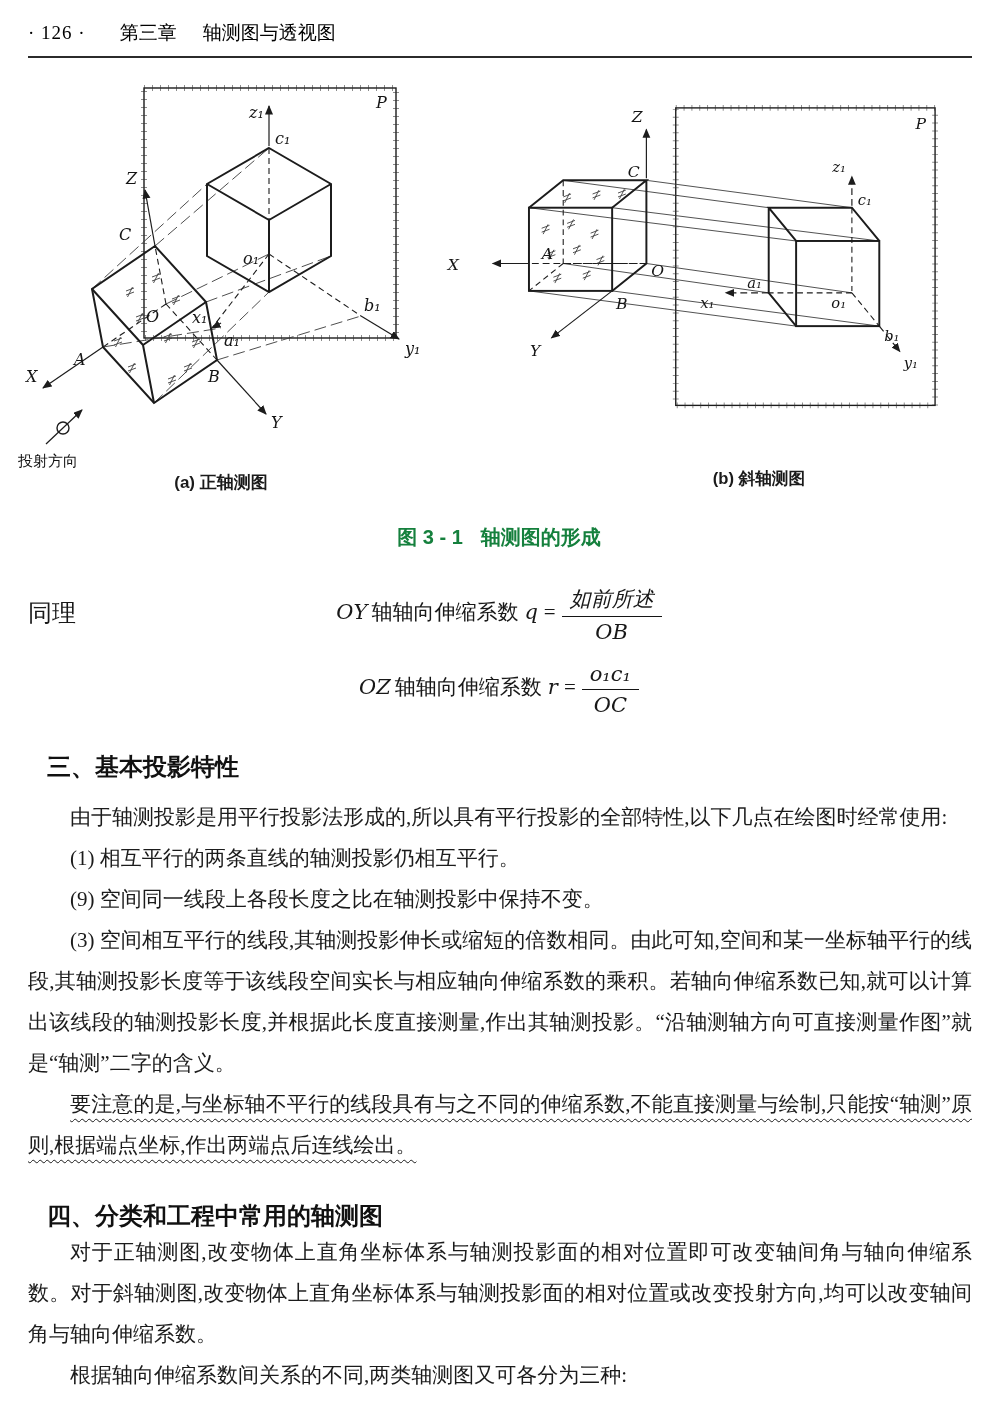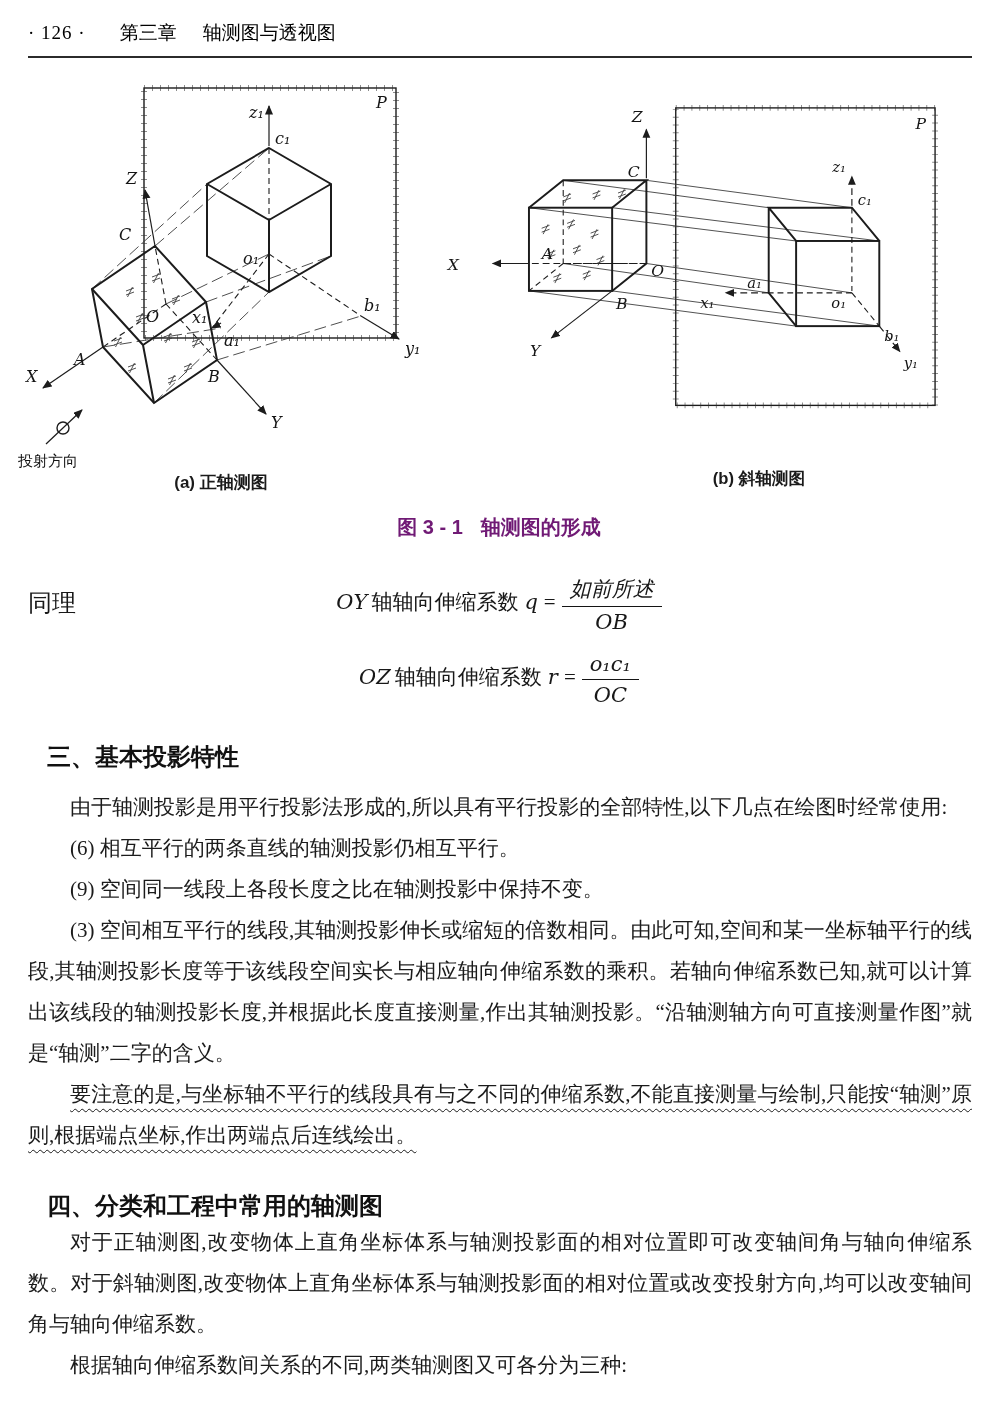--- a/index.html
+++ b/index.html
@@ -42,23 +42,23 @@
   .lbl-small { font-size:15px; }
   .cjk-lbl {
     font-family:"Liberation Sans","DejaVu Sans",sans-serif;
     font-style:normal; font-size:15px; fill:#141414; stroke:none;
   }
   .panel-caption {
     font-family:"Liberation Sans","DejaVu Sans",sans-serif;
     font-size:17px; fill:#1a1a1a; stroke:none; font-weight:bold;
   }
   .fig-caption {
-    text-align:center; margin-top:18px;
-    font-family:"Liberation Sans","DejaVu Sans",sans-serif;
-    font-weight:bold; font-size:20px; color:#701a75;
+    text-align:center; margin-top:28px;
+    font-family:"Liberation Sans","DejaVu Sans",sans-serif;
+    font-weight:bold; font-size:20px; color:#15803d;
   }
   .fig-caption .cap-no { margin-right:18px; }
   
   .formula-block { position:relative; margin-top:34px; }
   .formula-lead {
     position:absolute; left:28px; top:12px;
     font-size:24px;
   }
   .formula-row { text-align:center; font-size:21px; margin-bottom:18px; }
   .fvar { font-style:italic; font-family:"DejaVu Serif",serif; }
@@ -269,21 +269,21 @@
   </div>
 
   <div class="formula-row">
     <span class="fvar">OZ</span><span class="ftext">轴轴向伸缩系数</span><span class="fvar">r</span><span class="feq">=</span><span class="frac"><span class="num">o₁c₁</span><span class="den">OC</span></span>
   </div>
 </div>
 
 <div class="sec-heading">三、基本投影特性</div>
 <div class="content">
   <p class="para">由于轴测投影是用平行投影法形成的,所以具有平行投影的全部特性,以下几点在绘图时经常使用:</p>
-  <p class="para tight">(6) 相互平行的两条直线的轴测投影仍相互平行。</p>
+  <p class="para tight">(1) 相互平行的两条直线的轴测投影仍相互平行。</p>
   <p class="para tight">(9) 空间同一线段上各段长度之比在轴测投影中保持不变。</p>
   <p class="para tight">(3) 空间相互平行的线段,其轴测投影伸长或缩短的倍数相同。由此可知,空间和某一坐标轴平行的线段,其轴测投影长度等于该线段空间实长与相应轴向伸缩系数的乘积。若轴向伸缩系数已知,就可以计算出该线段的轴测投影长度,并根据此长度直接测量,作出其轴测投影。“沿轴测轴方向可直接测量作图”就是“轴测”二字的含义。</p>
   <p class="para tight wavy">要注意的是,与坐标轴不平行的线段具有与之不同的伸缩系数,不能直接测量与绘制,只能按“轴测”原则,根据端点坐标,作出两端点后连线绘出。</p>
 </div>
 
 <div class="sec-heading">四、分类和工程中常用的轴测图</div>
 <div class="content">
   <p class="para tight">对于正轴测图,改变物体上直角坐标体系与轴测投影面的相对位置即可改变轴间角与轴向伸缩系数。对于斜轴测图,改变物体上直角坐标体系与轴测投影面的相对位置或改变投射方向,均可以改变轴间角与轴向伸缩系数。</p>
   <p class="para tight">根据轴向伸缩系数间关系的不同,两类轴测图又可各分为三种:</p>
 

